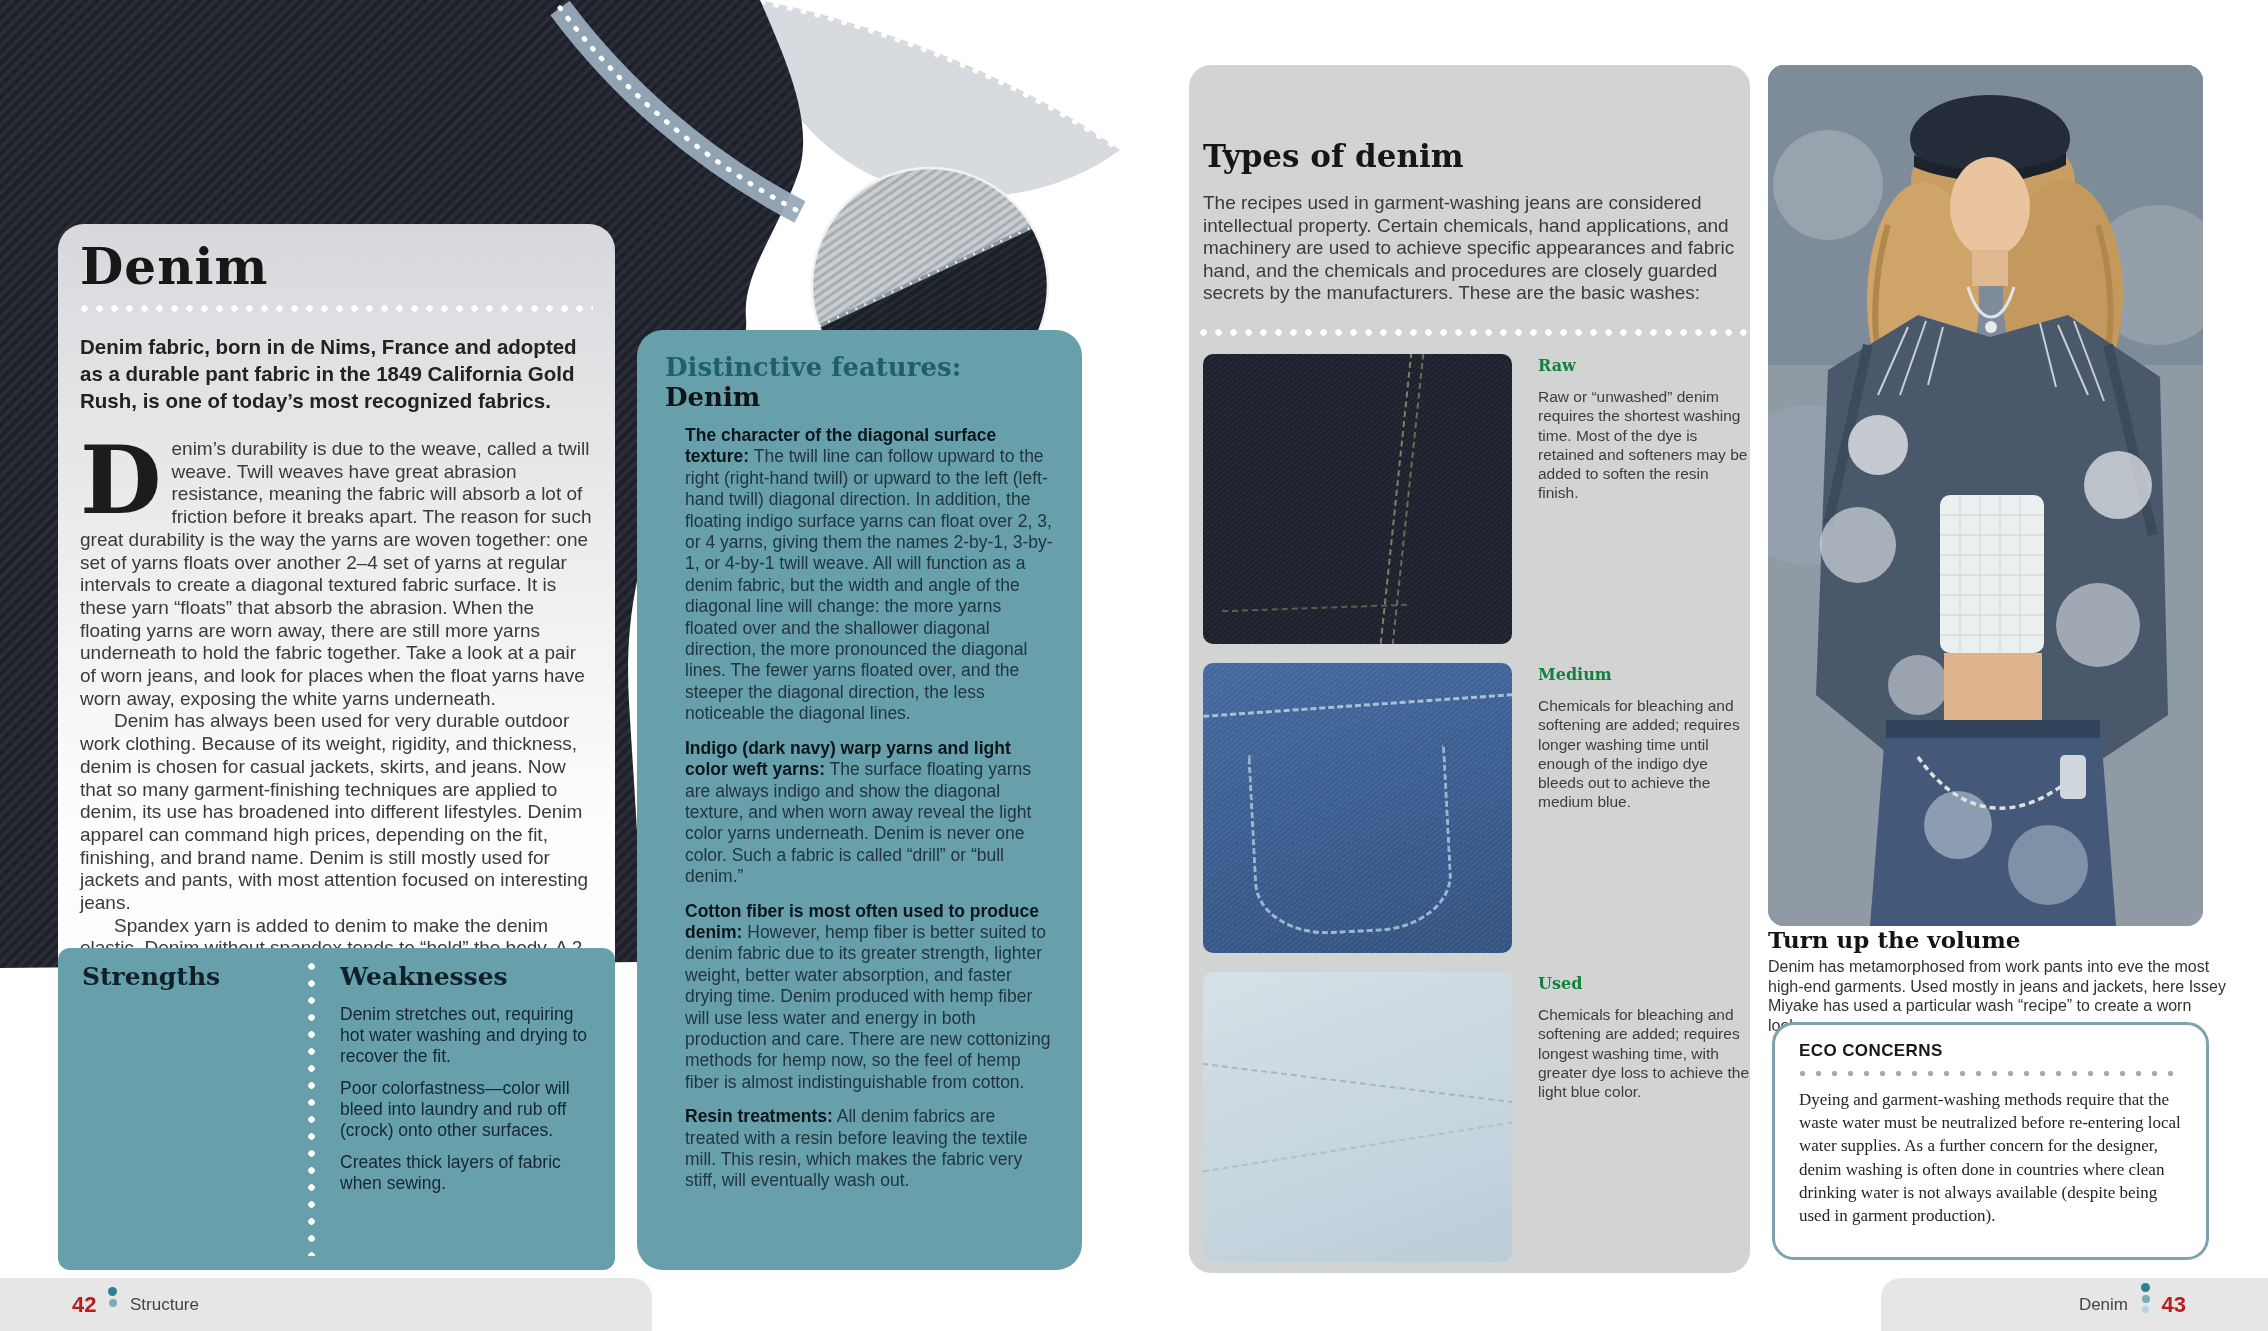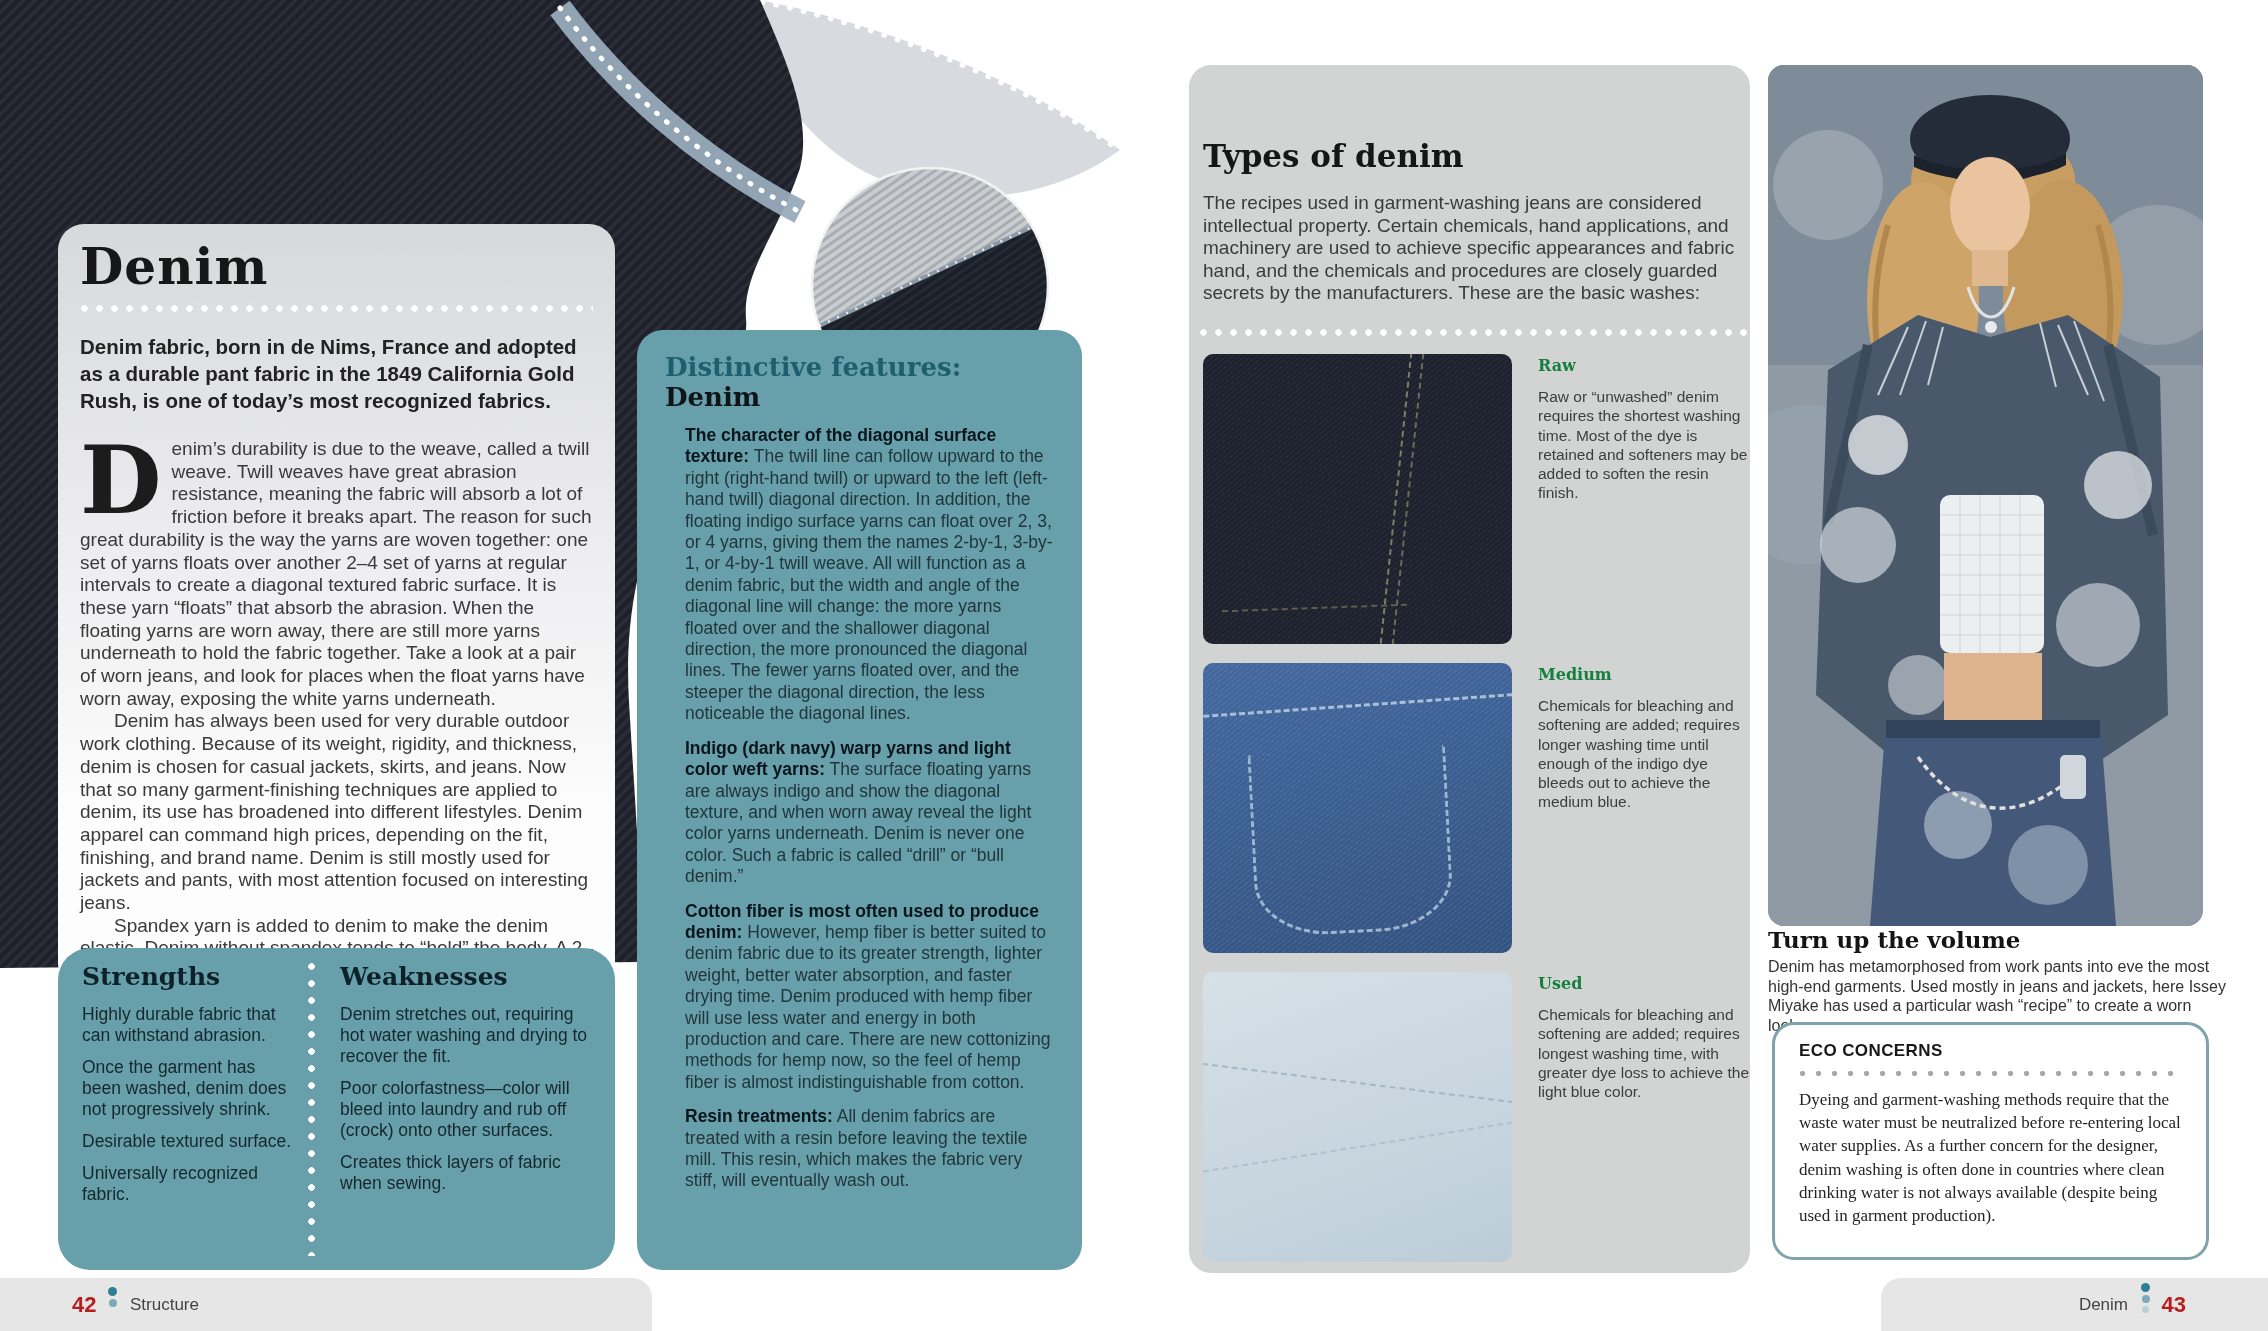--- a/index.html
+++ b/index.html
@@ -18,21 +18,21 @@
   .dots-white{height:9px;background-image:radial-gradient(circle at 4.5px 4.5px,#ffffff 3px,rgba(255,255,255,0) 3.6px);
     background-size:15px 9px;background-repeat:repeat-x;}
   .intro{margin-top:20px;font-weight:bold;font-size:20.5px;line-height:27px;color:#222;}
   .bodytext{font-size:19px;line-height:22.7px;color:#3a3a3a;}
   #para1{margin-top:24px;}
   .dropcap{float:left;font-family:"DejaVu Serif",serif;font-weight:bold;font-size:94px;line-height:72px;
     margin:6px 10px 0 0;color:#1c1c1c;}
   .indent{text-indent:34px;}
 
   
-  #sw-box{left:58px;top:948px;width:557px;height:322px;border-radius:32px;background:#67a0ab;}
+  #sw-box{left:58px;top:948px;width:557px;height:322px;border-radius:12px;background:#67a0ab;}
   .sw-head{position:absolute;top:14px;font-size:25px;color:#0e2129;}
   .sw-items{position:absolute;top:56px;font-size:17.5px;line-height:21px;color:#16272f;}
   .sw-items p{margin:0 0 11px 0;}
   .vdots{position:absolute;left:249px;top:14px;bottom:14px;width:9px;
     background-image:radial-gradient(circle at 4.5px 4.5px,#ffffff 3px,rgba(255,255,255,0) 3.6px);
     background-size:9px 17px;background-repeat:repeat-y;}
 
   
   #features-box{left:637px;top:330px;width:445px;height:940px;border-radius:26px;background:#67a0ab;
     padding:22px 28px;box-sizing:border-box;}
@@ -123,26 +123,20 @@
     <div class="intro sans">Denim fabric, born in de Nims, France and adopted as a durable pant fabric in the 1849 California Gold Rush, is one of today’s most recognized fabrics.</div>
     <div id="para1" class="bodytext sans">
       <span class="dropcap">D</span><span>enim’s durability is due to the weave, called a twill weave. Twill weaves have great abrasion resistance, meaning the fabric will absorb a lot of friction before it breaks apart. The reason for such great durability is the way the yarns are woven together: one set of yarns floats over another 2–4 set of yarns at regular intervals to create a diagonal textured fabric surface. It is these yarn “floats” that absorb the abrasion. When the floating yarns are worn away, there are still more yarns underneath to hold the fabric together. Take a look at a pair of worn jeans, and look for places when the float yarns have worn away, exposing the white yarns underneath.</span>
     </div>
     <div class="bodytext sans indent">Denim has always been used for very durable outdoor work clothing. Because of its weight, rigidity, and thickness, denim is chosen for casual jackets, skirts, and jeans. Now that so many garment-finishing techniques are applied to denim, its use has broadened into different lifestyles. Denim apparel can command high prices, depending on the fit, finishing, and brand name. Denim is still mostly used for jackets and pants, with most attention focused on interesting jeans.</div>
     <div class="bodytext sans indent">Spandex yarn is added to denim to make the denim elastic. Denim without spandex tends to “hold” the body.  A 2–5% spandex blend with cotton will stretch the fabric over the body for a more comfortable fit.</div>
   </div>
 
   <div id="sw-box" class="abs">
     <div class="sw-head slab" style="left:24px;">Strengths</div>
-    <div class="sw-items sans" style="left:24px;width:212px;">
-      <p>Highly durable fabric that can withstand abrasion.</p>
-      <p>Once the garment has been washed, denim does not progressively shrink.</p>
-      <p>Desirable textured surface.</p>
-      <p>Universally recognized fabric.</p>
-    </div>
     <div class="vdots"></div>
     <div class="sw-head slab" style="left:282px;">Weaknesses</div>
     <div class="sw-items sans" style="left:282px;width:252px;">
       <p>Denim stretches out, requiring hot water washing and drying to recover the fit.</p>
       <p>Poor colorfastness—color will bleed into laundry and rub off (crock) onto other surfaces.</p>
       <p>Creates thick layers of fabric when sewing.</p>
     </div>
   </div>
 
   <svg class="abs" style="left:760px;top:112px;" width="340" height="356" viewBox="0 0 340 356" aria-hidden="true">

